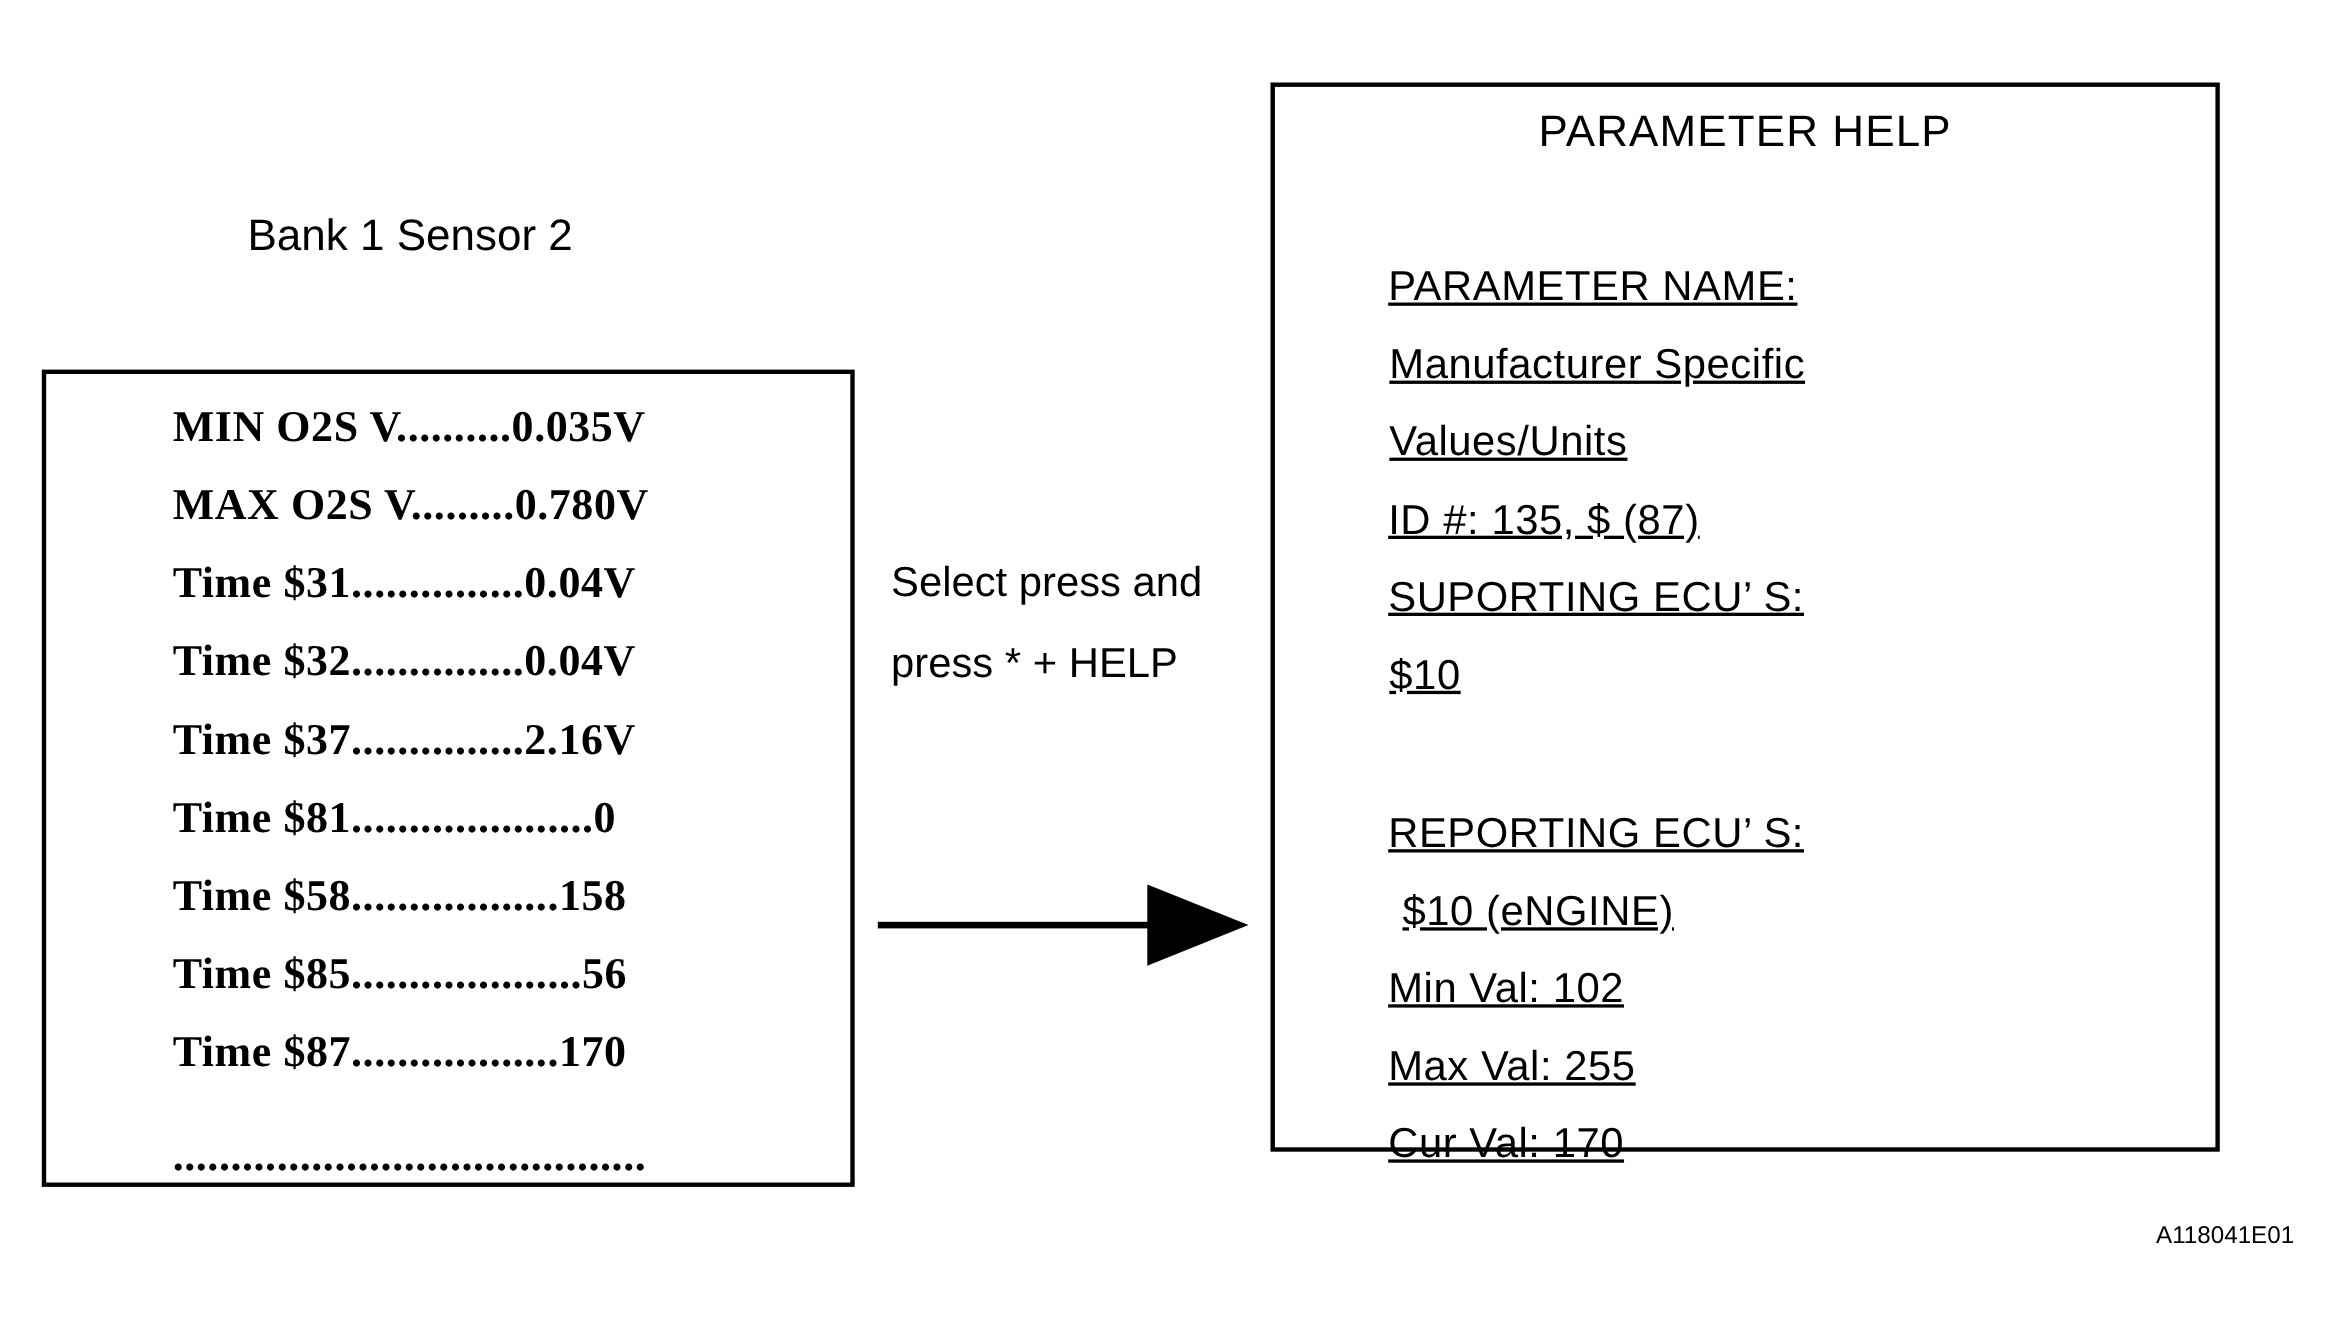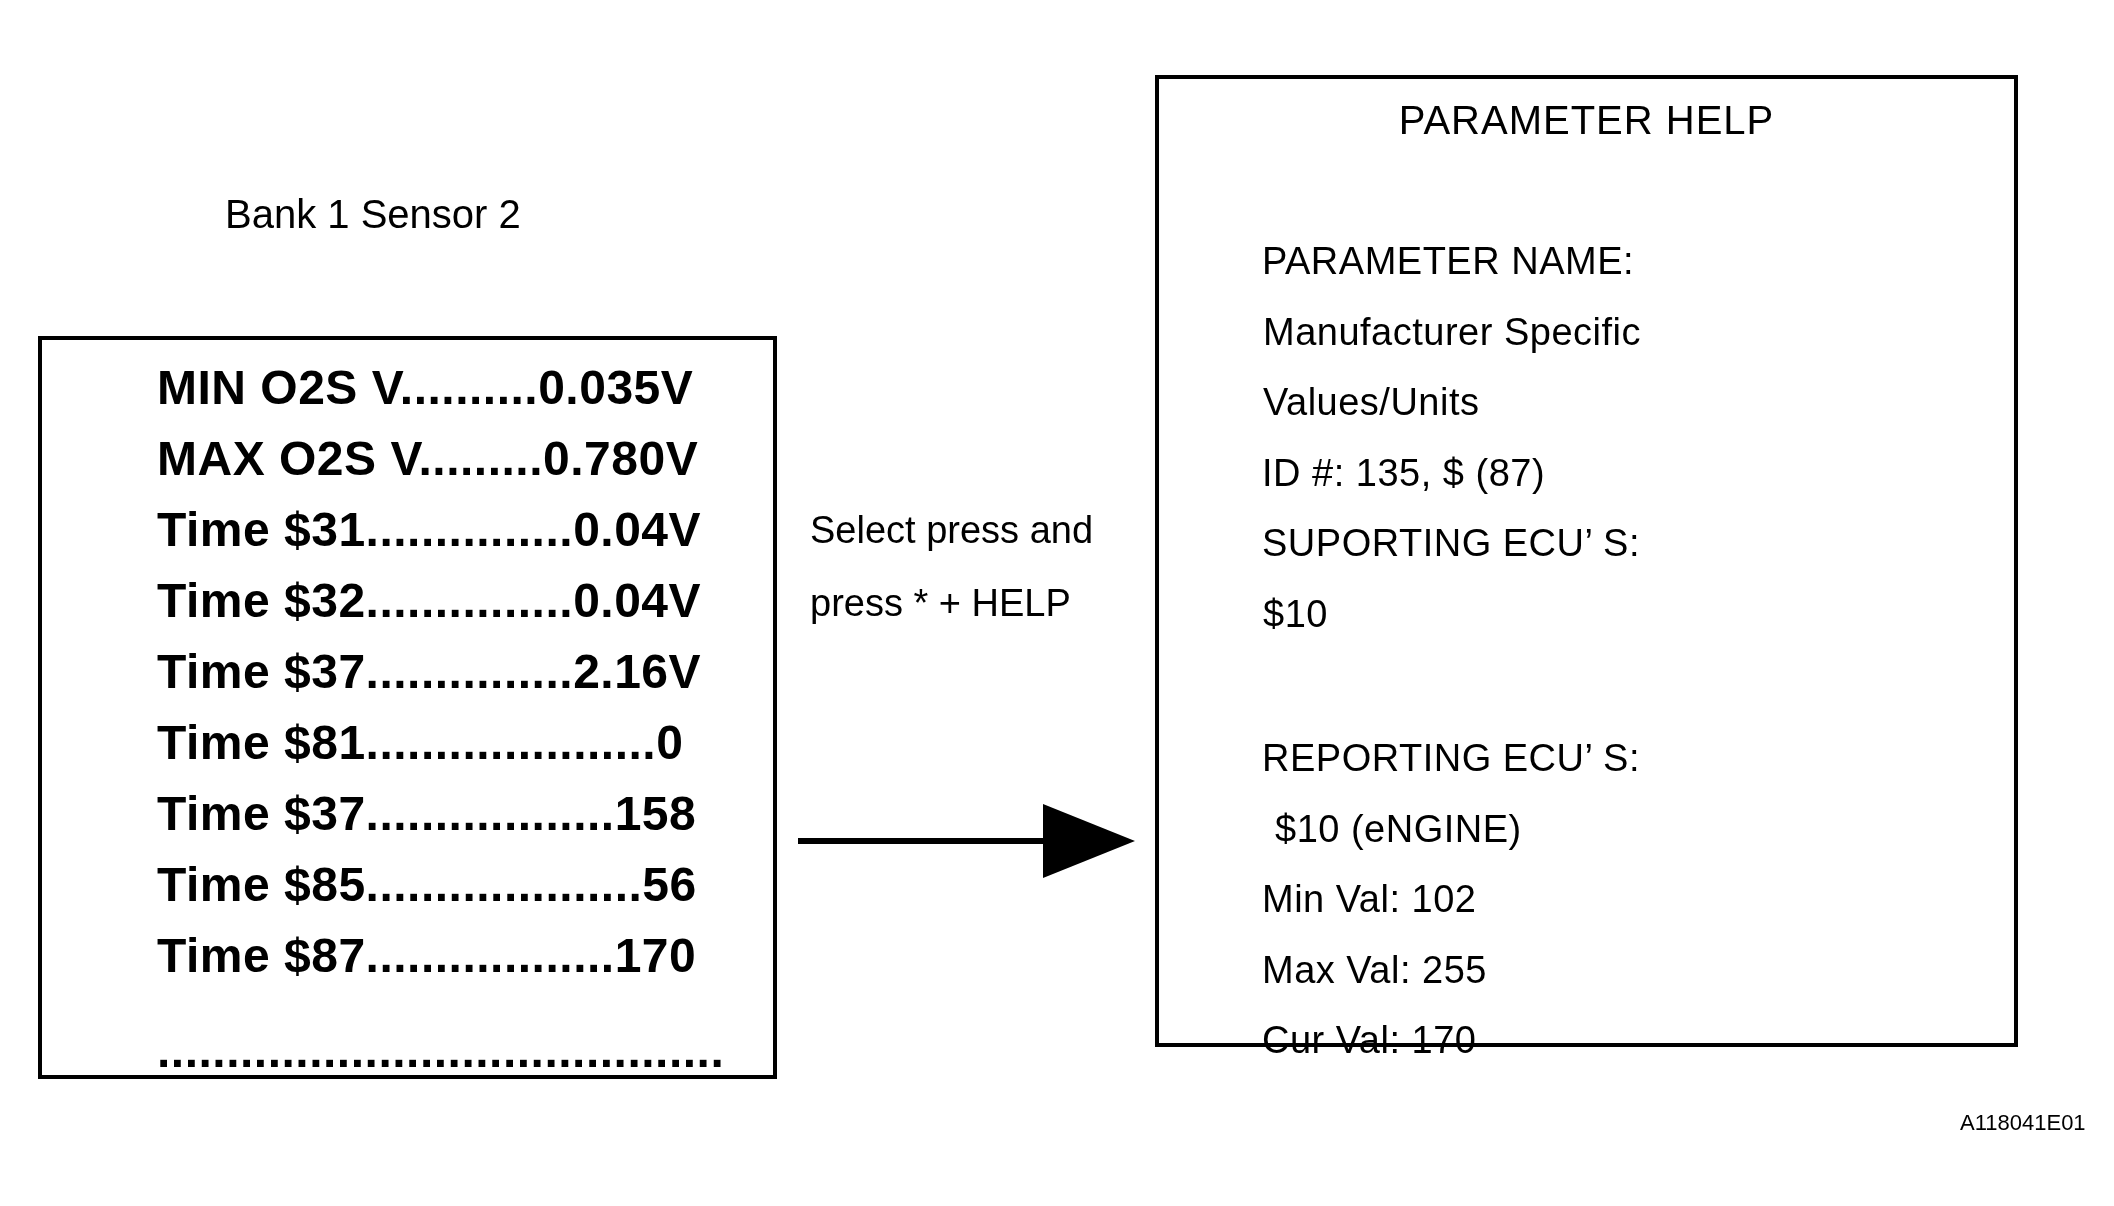--- a/index.html
+++ b/index.html
@@ -43,25 +43,26 @@
     width: 739px;
     height: 743px;
     border: 4px solid #000000;
     box-sizing: border-box;
     background: #ffffff;
   }
   .left-panel-inner {
     padding: 12px 0 0 115px;
   }
   .lrow {
-    font-size: 48px;
+    font-size: 40px;
     font-weight: 700;
     line-height: 71px;
     white-space: nowrap;
     letter-spacing: 0.5px;
+    font-family: Liberation Serif, serif;
   }
   .lrow.dots-row {
     margin-top: 24px;
   }
 
   
   .annotation {
     position: absolute;
     left: 810px;
     top: 494px;
@@ -112,20 +113,21 @@
     width: 100%;
     text-align: center;
     font-size: 40px;
     font-weight: 400;
     line-height: 71px;
     letter-spacing: 1px;
     white-space: nowrap;
   }
   .right-lines {
     margin-top: 70px;
+    text-decoration: underline;
   }
   .rline {
     font-size: 38px;
     font-weight: 400;
     line-height: 70.5px;
     white-space: nowrap;
     letter-spacing: 0.5px;
   }
   .rline.ind0 { margin-left: 103px; }
   .rline.ind1 { margin-left: 104px; }
@@ -142,21 +144,21 @@
   <div class="bank-label">Bank 1 Sensor 2</div>
 
   <div class="left-panel">
     <div class="left-panel-inner">
       <div class="lrow">MIN O2S V..........0.035V</div>
       <div class="lrow">MAX O2S V.........0.780V</div>
       <div class="lrow">Time $31...............0.04V</div>
       <div class="lrow">Time $32...............0.04V</div>
       <div class="lrow">Time $37...............2.16V</div>
       <div class="lrow">Time $81.....................0</div>
-      <div class="lrow">Time $37..................158</div>
+      <div class="lrow">Time $58..................158</div>
       <div class="lrow">Time $85....................56</div>
       <div class="lrow">Time $87..................170</div>
       <div class="lrow dots-row">.........................................</div>
     </div>
   </div>
 
   <div class="annotation">
     <div>Select press and</div>
     <div>press * + HELP</div>
   </div>

